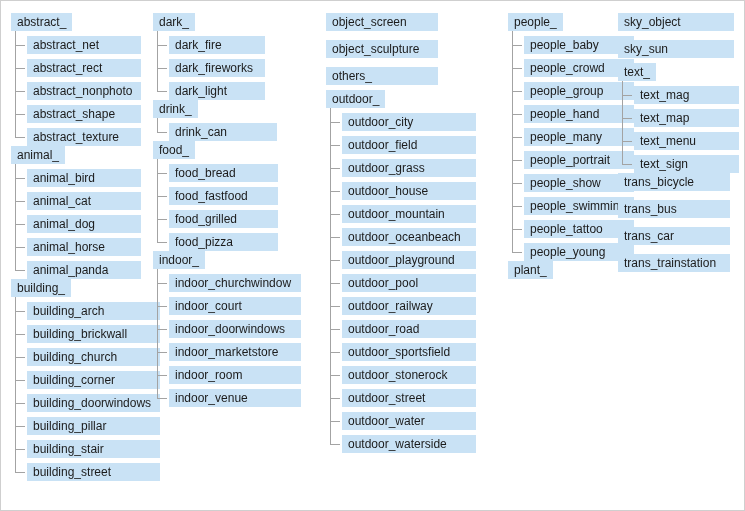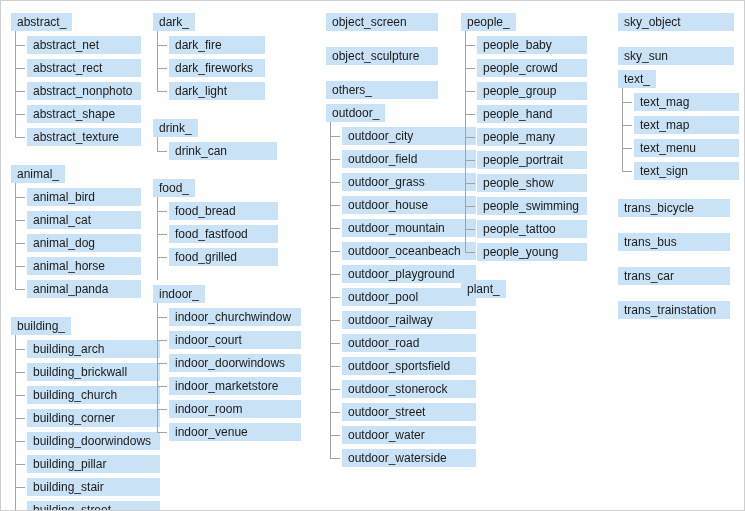--- a/index.html
+++ b/index.html
@@ -1,28 +1,28 @@
 <!DOCTYPE html>
 <html><head>
 <meta charset="utf-8">
 <style>
   html,body{margin:0;padding:0;background:#f2f2f2;font-family:"Liberation Sans","DejaVu Sans",sans-serif;}
   .window{position:relative;width:745px;height:511px;background:#ffffff;border:1px solid #cfcfcf;box-sizing:border-box;overflow:hidden;}
   .col{position:absolute;top:12px;}
-  .group{margin-bottom:19px;}
+  .group{margin-bottom:0;}
   .group.tight{margin-bottom:5px;}
   .node{background:#c9e2f5;height:18px;line-height:18px;padding:0 6px;box-sizing:border-box;
         font-size:12px;color:#1b1b1b;white-space:nowrap;}
   .parent{display:block;width:fit-content;}
   .children{display:flex;flex-direction:column;gap:5px;width:max-content;align-items:stretch;
             margin-left:16px;padding-top:5px;position:relative;}
   .children .vline{position:absolute;left:-12px;top:0;width:1px;background:#a3a3a3;}
   .child{position:relative;}
   .child::before{content:"";position:absolute;left:-12px;top:9px;width:10px;height:1px;background:#a3a3a3;}
-  .standalone{display:flex;flex-direction:column;gap:16px;width:max-content;align-items:stretch;}
+  .standalone{display:flex;flex-direction:column;gap:9px;width:max-content;align-items:stretch;}
 </style>
 </head>
 <body>
 
 <div class="window">
 
   <div class="col" style="left:10px">
     <div class="group">
       <div class="node parent">abstract_</div>
       <div class="children" style="min-width:114px">
@@ -78,20 +78,21 @@
         <div class="node child">drink_can</div>
       </div>
     </div>
     <div class="group">
       <div class="node parent">food_</div>
       <div class="children" style="min-width:109px">
         <i class="vline" style="height:83px"></i>
         <div class="node child">food_bread</div>
         <div class="node child">food_fastfood</div>
         <div class="node child">food_grilled</div>
+        <div class="node child">food_pizza</div>
       </div>
     </div>
     <div class="group">
       <div class="node parent">indoor_</div>
       <div class="children" style="min-width:132px">
         <i class="vline" style="height:129px"></i>
         <div class="node child">indoor_churchwindow</div>
         <div class="node child">indoor_court</div>
         <div class="node child">indoor_doorwindows</div>
         <div class="node child">indoor_marketstore</div>
@@ -123,21 +124,21 @@
         <div class="node child">outdoor_road</div>
         <div class="node child">outdoor_sportsfield</div>
         <div class="node child">outdoor_stonerock</div>
         <div class="node child">outdoor_street</div>
         <div class="node child">outdoor_water</div>
         <div class="node child">outdoor_waterside</div>
       </div>
     </div>
   </div>
 
-  <div class="col" style="left:460px">
+  <div class="col" style="left:507px">
     <div class="group">
       <div class="node parent">people_</div>
       <div class="children" style="min-width:110px">
         <i class="vline" style="height:221px"></i>
         <div class="node child">people_baby</div>
         <div class="node child">people_crowd</div>
         <div class="node child">people_group</div>
         <div class="node child">people_hand</div>
         <div class="node child">people_many</div>
         <div class="node child">people_portrait</div>

